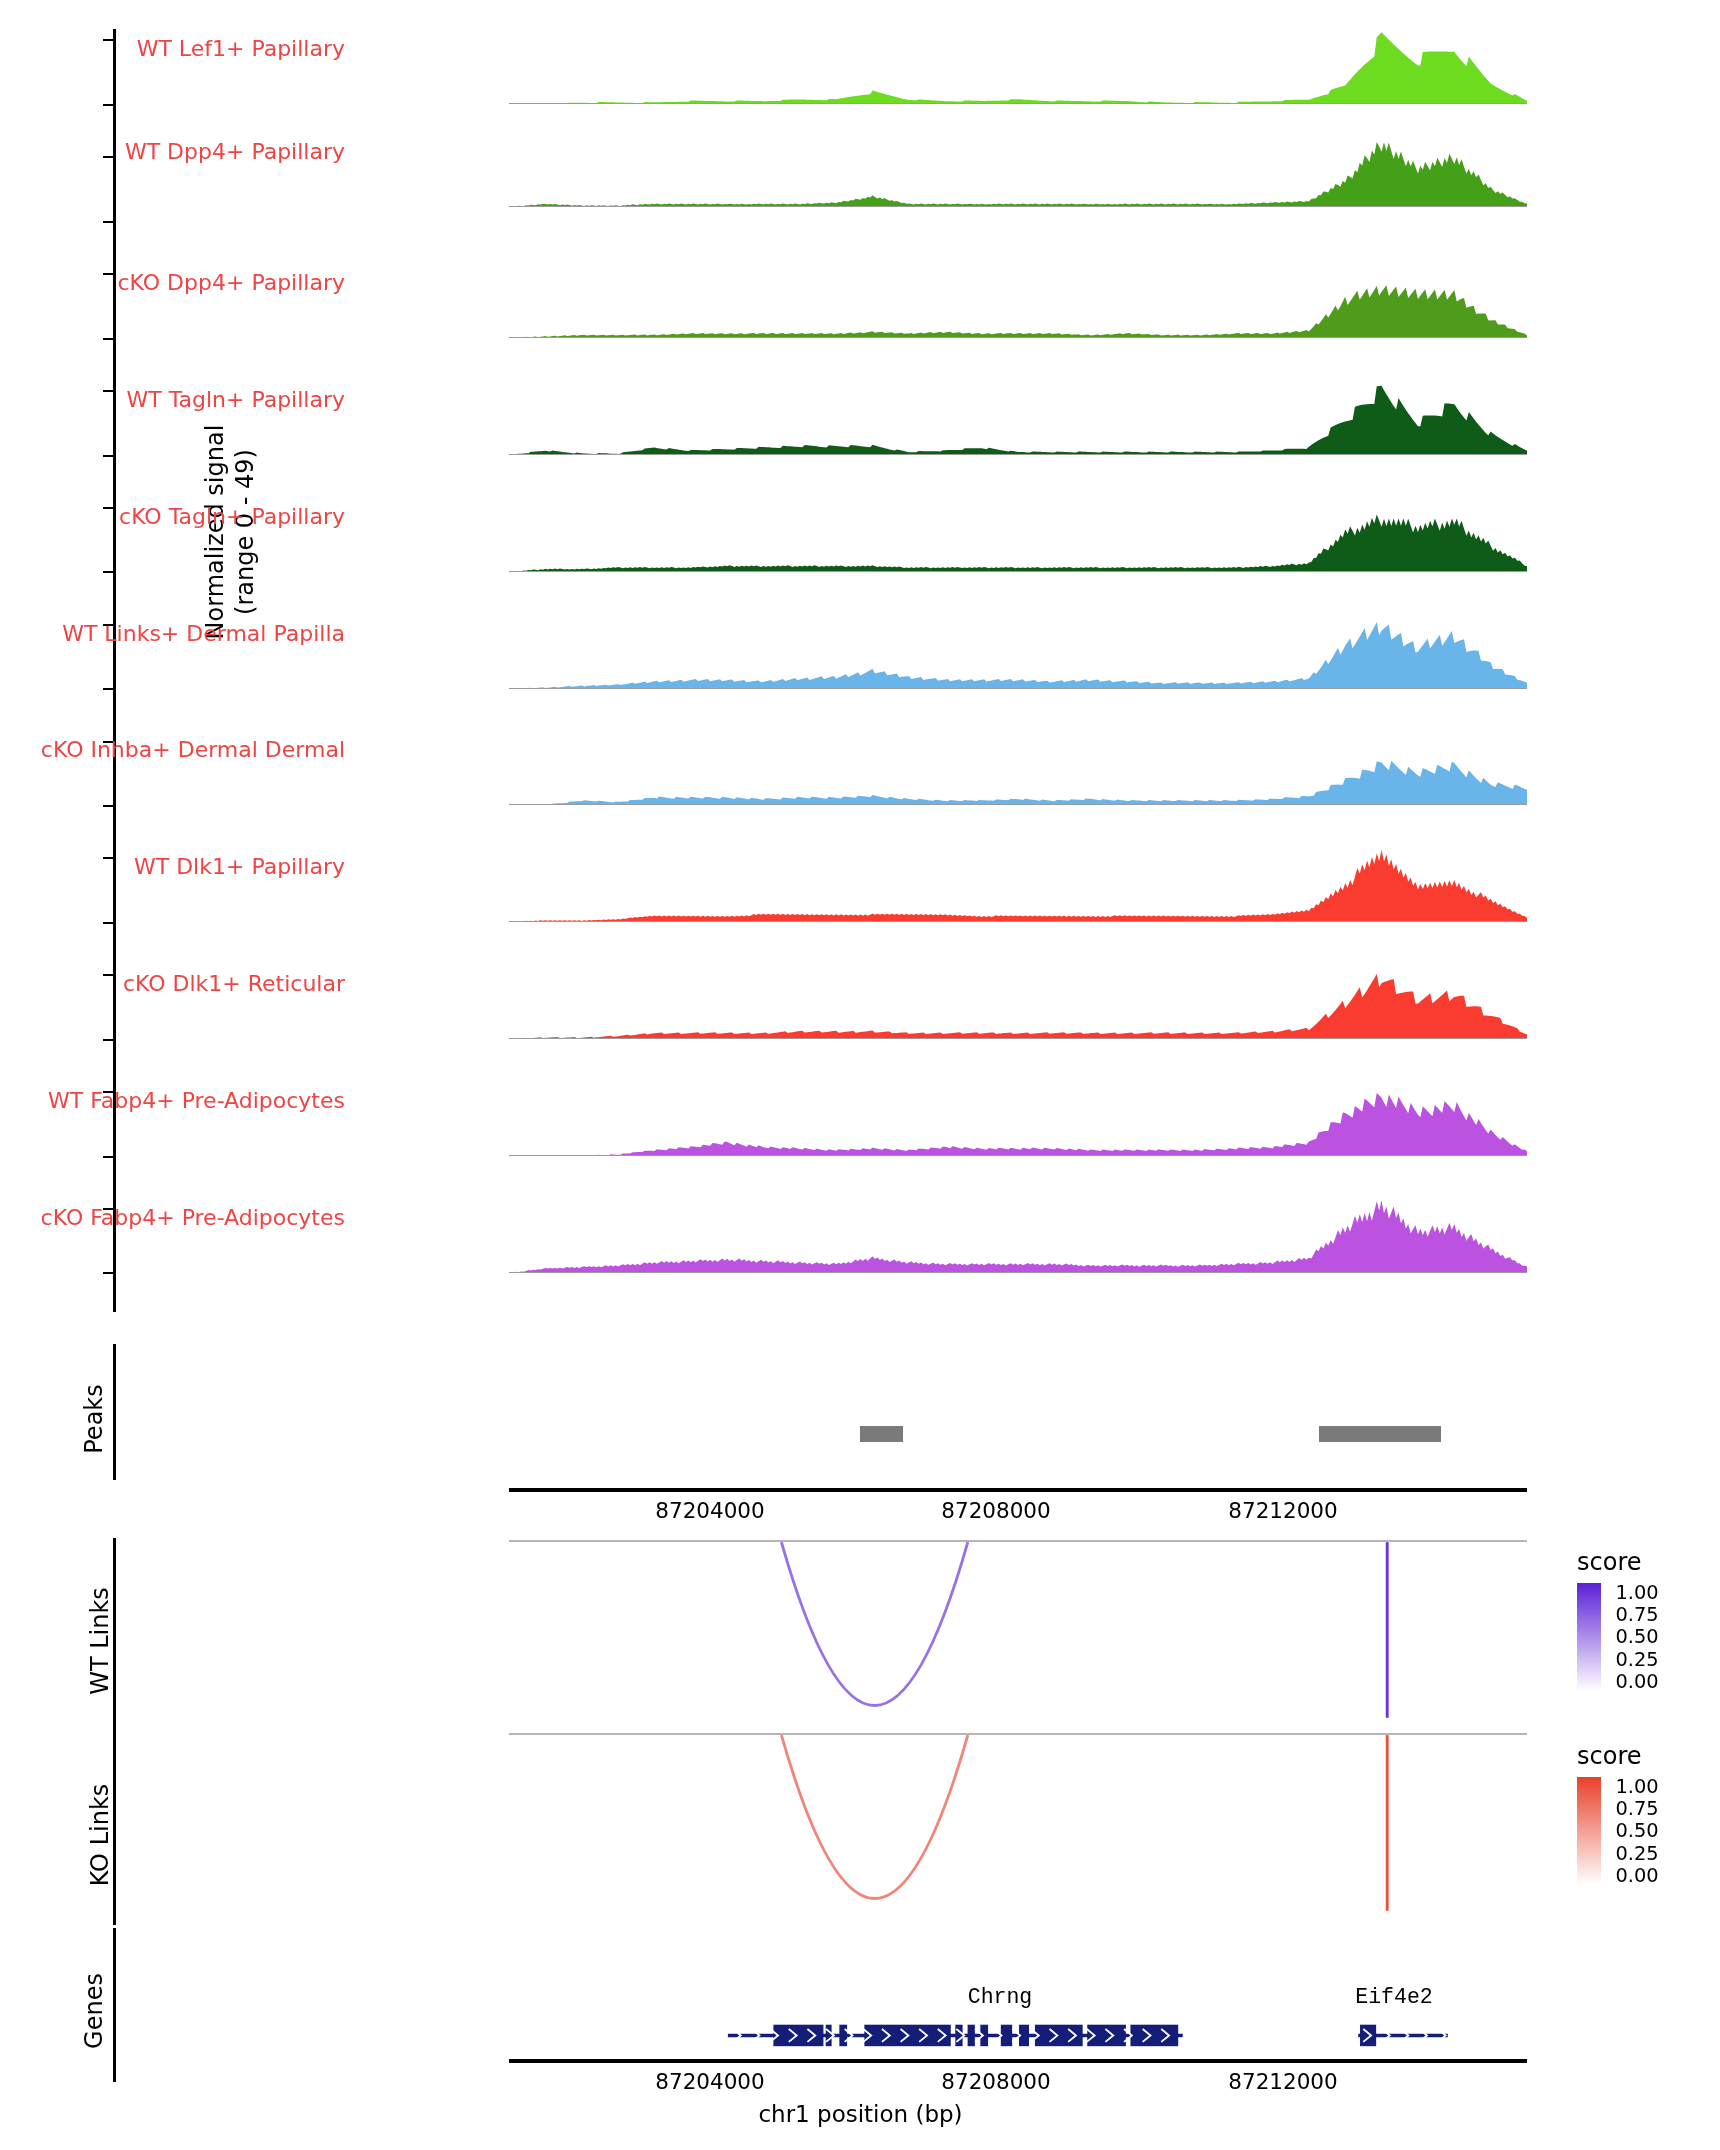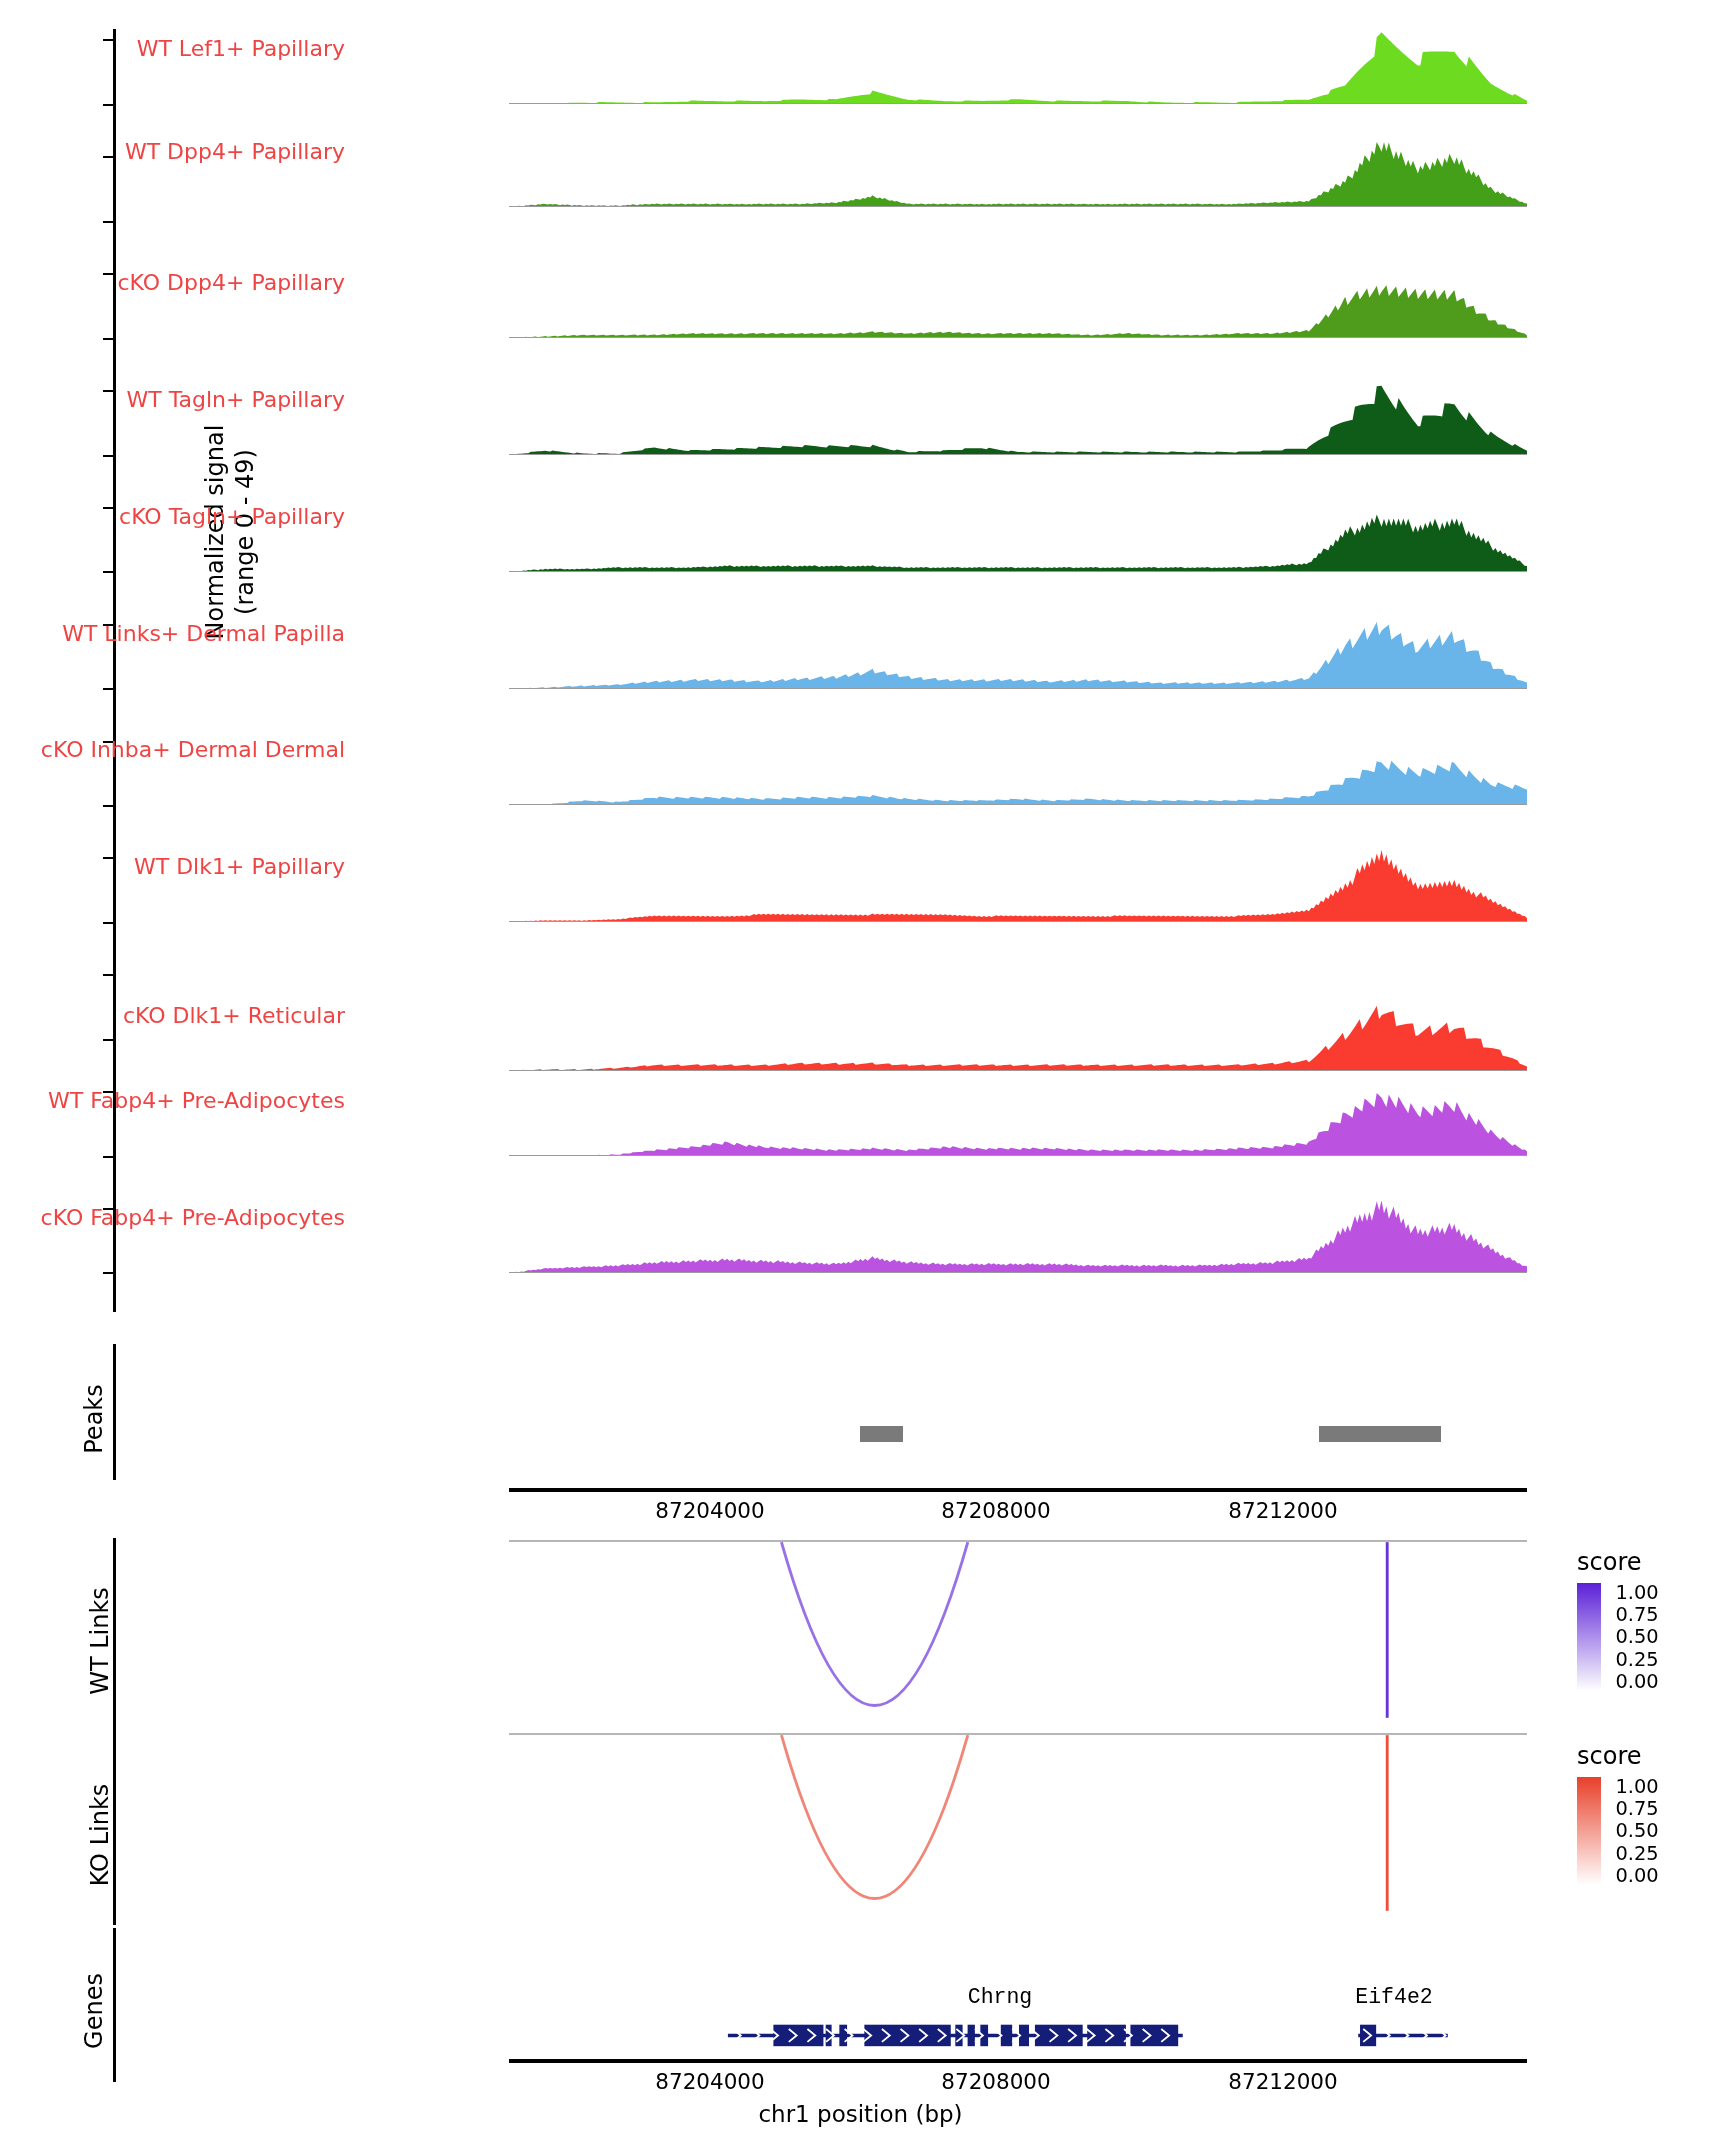--- a/index.html
+++ b/index.html
@@ -150,21 +150,21 @@
       </div>
       <div class="track" style="top: 850px; height: 72px;">
         <div class="tlabel">WT Dlk1+ Papillary</div>
         <div class="plot" style="height: 72px;">
           <svg class="sigsvg" viewBox="0 0 1420 100" preserveAspectRatio="none">
             <path d="M0,100 L0.0,100.0 L3.4,99.1 L6.8,99.8 L10.1,98.8 L13.5,99.5 L16.9,98.6 L20.3,99.3 L23.7,98.4 L27.0,99.1 L30.4,98.1 L33.8,98.8 L37.2,97.9 L40.6,98.6 L44.0,97.6 L47.3,98.3 L50.7,97.4 L54.1,98.2 L57.5,97.4 L60.9,98.3 L64.2,97.5 L67.6,98.3 L71.0,97.5 L74.4,98.3 L77.8,97.5 L81.1,98.4 L84.5,97.6 L87.9,98.4 L91.3,97.6 L94.7,98.4 L98.0,97.6 L101.4,98.5 L104.8,97.5 L108.2,98.2 L111.6,97.3 L115.0,98.0 L118.3,97.1 L121.7,97.7 L125.1,96.8 L128.5,97.5 L131.9,96.6 L135.2,97.3 L138.6,96.3 L142.0,97.0 L145.4,96.1 L148.8,96.8 L152.1,95.9 L155.5,96.4 L158.9,95.3 L162.3,95.9 L165.7,94.8 L169.0,93.8 L172.4,94.3 L175.8,93.2 L179.2,93.8 L182.6,92.6 L186.0,93.3 L189.3,92.0 L192.7,92.8 L196.1,91.4 L199.5,92.3 L202.9,90.9 L206.2,92.1 L209.6,90.9 L213.0,92.2 L216.4,91.0 L219.8,92.2 L223.1,91.0 L226.5,92.3 L229.9,91.1 L233.3,92.3 L236.7,91.1 L240.0,92.4 L243.4,91.2 L246.8,92.4 L250.2,91.2 L253.6,92.5 L257.0,91.3 L260.3,92.5 L263.7,91.3 L267.1,92.6 L270.5,91.4 L273.9,92.6 L277.2,91.4 L280.6,92.7 L284.0,91.5 L287.4,92.7 L290.8,91.5 L294.1,92.8 L297.5,91.6 L300.9,92.8 L304.3,91.6 L307.7,92.7 L311.0,91.4 L314.4,92.6 L317.8,91.2 L321.2,92.4 L324.6,90.9 L328.0,92.2 L331.3,90.7 L334.7,92.0 L338.1,90.5 L341.5,88.9 L344.9,90.3 L348.2,88.7 L351.6,90.1 L355.0,88.4 L358.4,90.0 L361.8,88.5 L365.1,90.1 L368.5,88.6 L371.9,90.1 L375.3,88.6 L378.7,90.2 L382.0,88.7 L385.4,90.3 L388.8,88.8 L392.2,90.3 L395.6,88.8 L399.0,90.4 L402.3,88.9 L405.7,90.4 L409.1,88.9 L412.5,90.5 L415.9,89.0 L419.2,90.6 L422.6,89.1 L426.0,90.6 L429.4,89.1 L432.8,90.7 L436.1,89.2 L439.5,90.7 L442.9,89.2 L446.3,90.8 L449.7,89.3 L453.0,90.9 L456.4,89.4 L459.8,90.9 L463.2,89.4 L466.6,91.0 L470.0,89.5 L473.3,91.1 L476.7,89.6 L480.1,91.1 L483.5,89.6 L486.9,91.2 L490.2,89.7 L493.6,91.2 L497.0,89.7 L500.4,91.3 L503.8,89.8 L507.1,88.3 L510.5,89.9 L513.9,88.4 L517.3,89.9 L520.7,88.4 L524.0,90.0 L527.4,88.5 L530.8,90.0 L534.2,88.5 L537.6,90.1 L541.0,88.6 L544.3,90.2 L547.7,88.7 L551.1,90.2 L554.5,88.7 L557.9,90.3 L561.2,88.8 L564.6,90.3 L568.0,88.8 L571.4,90.4 L574.8,88.9 L578.1,90.5 L581.5,89.0 L584.9,90.5 L588.3,89.0 L591.7,90.6 L595.0,89.1 L598.4,90.7 L601.8,89.2 L605.2,90.7 L608.6,89.2 L612.0,90.9 L615.3,89.6 L618.7,91.2 L622.1,89.9 L625.5,91.5 L628.9,90.2 L632.2,91.8 L635.6,90.6 L639.0,92.1 L642.4,90.9 L645.8,92.4 L649.1,91.2 L652.5,92.7 L655.9,91.6 L659.3,93.0 L662.7,91.8 L666.0,93.0 L669.4,91.8 L672.8,93.1 L676.2,91.9 L679.6,90.7 L683.0,91.9 L686.3,90.7 L689.7,92.0 L693.1,90.8 L696.5,92.0 L699.9,90.8 L703.2,92.1 L706.6,90.9 L710.0,92.1 L713.4,90.9 L716.8,92.2 L720.1,91.0 L723.5,92.2 L726.9,91.0 L730.3,92.3 L733.7,91.1 L737.0,92.3 L740.4,91.1 L743.8,92.4 L747.2,91.2 L750.6,92.4 L754.0,91.2 L757.3,92.4 L760.7,91.2 L764.1,92.5 L767.5,91.3 L770.9,92.5 L774.2,91.3 L777.6,92.6 L781.0,91.4 L784.4,92.6 L787.8,91.4 L791.1,92.7 L794.5,91.5 L797.9,92.7 L801.3,91.5 L804.7,92.8 L808.0,91.6 L811.4,92.8 L814.8,91.6 L818.2,92.9 L821.6,91.7 L825.0,92.9 L828.3,91.7 L831.7,93.0 L835.1,91.8 L838.5,93.0 L841.9,91.8 L845.2,90.6 L848.6,91.9 L852.0,90.7 L855.4,91.9 L858.8,90.7 L862.1,92.0 L865.5,90.8 L868.9,92.0 L872.3,90.8 L875.7,92.1 L879.0,90.9 L882.4,92.1 L885.8,90.9 L889.2,92.2 L892.6,91.0 L896.0,92.2 L899.3,91.0 L902.7,92.3 L906.1,91.1 L909.5,92.3 L912.9,91.1 L916.2,92.4 L919.6,91.2 L923.0,92.4 L926.4,91.2 L929.8,92.5 L933.1,91.3 L936.5,92.5 L939.9,91.3 L943.3,92.6 L946.7,91.4 L950.0,92.6 L953.4,91.4 L956.8,92.7 L960.2,91.5 L963.6,92.7 L967.0,91.5 L970.3,92.8 L973.7,91.6 L977.1,92.8 L980.5,91.6 L983.9,92.9 L987.2,91.7 L990.6,92.9 L994.0,91.7 L997.4,93.0 L1000.8,91.8 L1004.1,93.0 L1007.5,91.8 L1010.9,93.1 L1014.3,91.9 L1017.7,90.5 L1021.0,91.6 L1024.4,90.2 L1027.8,91.4 L1031.2,90.0 L1034.6,91.2 L1038.0,89.7 L1041.3,91.0 L1044.7,89.5 L1048.1,90.8 L1051.5,89.2 L1054.9,90.6 L1058.2,89.0 L1061.6,90.4 L1065.0,88.8 L1068.4,89.9 L1071.8,87.9 L1075.1,89.2 L1078.5,87.1 L1081.9,88.5 L1085.3,86.3 L1088.7,87.8 L1092.0,85.5 L1095.4,87.2 L1098.8,84.7 L1102.2,86.5 L1105.6,83.9 L1109.0,85.8 L1112.3,83.1 L1115.7,85.2 L1119.1,80.2 L1122.5,80.9 L1125.9,75.2 L1129.2,76.6 L1132.6,70.2 L1136.0,72.4 L1139.4,65.3 L1142.8,68.3 L1146.1,60.5 L1149.5,64.2 L1152.9,55.7 L1156.3,60.2 L1159.7,51.0 L1163.0,56.2 L1166.4,46.3 L1169.8,52.3 L1173.2,41.7 L1176.6,48.5 L1180.0,37.1 L1183.3,25.1 L1186.7,32.7 L1190.1,19.9 L1193.5,28.2 L1196.9,14.8 L1200.2,23.8 L1203.6,9.7 L1207.0,19.5 L1210.4,4.7 L1213.8,15.3 L1217.1,-0.3 L1220.5,16.1 L1223.9,6.3 L1227.3,21.8 L1230.7,12.8 L1234.0,27.5 L1237.4,19.3 L1240.8,33.1 L1244.2,25.6 L1247.6,38.6 L1251.0,32.0 L1254.3,44.1 L1257.7,38.2 L1261.1,49.5 L1264.5,44.4 L1267.9,54.8 L1271.2,47.1 L1274.6,54.1 L1278.0,46.2 L1281.4,53.4 L1284.8,45.4 L1288.1,52.8 L1291.5,44.5 L1294.9,52.1 L1298.3,43.7 L1301.7,51.5 L1305.0,42.9 L1308.4,50.8 L1311.8,42.1 L1315.2,50.2 L1318.6,41.3 L1322.0,51.7 L1325.3,45.5 L1328.7,55.4 L1332.1,49.7 L1335.5,59.0 L1338.9,53.9 L1342.2,62.5 L1345.6,58.0 L1349.0,66.0 L1352.4,62.0 L1355.8,58.6 L1359.1,66.0 L1362.5,63.2 L1365.9,70.0 L1369.3,67.7 L1372.7,73.5 L1376.0,71.2 L1379.4,76.6 L1382.8,74.7 L1386.2,79.6 L1389.6,78.2 L1393.0,82.6 L1396.3,81.6 L1399.7,85.6 L1403.1,85.0 L1406.5,88.5 L1409.9,88.4 L1413.2,91.4 L1416.6,91.7 L1420.0,94.3 L1420,100 Z" fill="#fa3b30"></path>
           </svg>
           <div class="baseline"></div>
         </div>
       </div>
-      <div class="track" style="top: 967px; height: 72px; margin-top: 32px;">
+      <div class="track" style="top: 967px; height: 72px;">
         <div class="tlabel">cKO Dlk1+ Reticular</div>
         <div class="plot" style="height: 72px;">
           <svg class="sigsvg" viewBox="0 0 1420 100" preserveAspectRatio="none">
             <path d="M0,100 L0.0,100.0 L3.4,100.0 L6.8,99.9 L10.1,99.5 L13.5,99.1 L16.9,98.8 L20.3,98.4 L23.7,99.7 L27.0,99.3 L30.4,99.0 L33.8,98.6 L37.2,98.2 L40.6,97.9 L44.0,97.5 L47.3,98.8 L50.7,98.4 L54.1,98.2 L57.5,98.0 L60.9,97.7 L64.2,97.5 L67.6,97.3 L71.0,98.7 L74.4,98.5 L77.8,98.2 L81.1,98.0 L84.5,97.8 L87.9,97.5 L91.3,97.3 L94.7,98.7 L98.0,98.5 L101.4,98.3 L104.8,97.9 L108.2,97.5 L111.6,97.2 L115.0,96.8 L118.3,98.1 L121.7,97.7 L125.1,97.4 L128.5,97.0 L131.9,96.6 L135.2,96.3 L138.6,95.9 L142.0,95.5 L145.4,96.8 L148.8,96.5 L152.1,96.1 L155.5,95.6 L158.9,95.1 L162.3,94.6 L165.7,94.1 L169.0,95.2 L172.4,94.8 L175.8,94.3 L179.2,93.7 L182.6,93.2 L186.0,92.6 L189.3,92.0 L192.7,93.6 L196.1,93.1 L199.5,92.5 L202.9,91.9 L206.2,91.5 L209.6,91.2 L213.0,90.9 L216.4,93.0 L219.8,92.6 L223.1,92.3 L226.5,92.0 L229.9,91.6 L233.3,91.3 L236.7,90.9 L240.0,93.0 L243.4,92.7 L246.8,92.4 L250.2,92.0 L253.6,91.7 L257.0,91.3 L260.3,91.0 L263.7,90.7 L267.1,92.8 L270.5,92.4 L273.9,92.1 L277.2,91.7 L280.6,91.4 L284.0,91.1 L287.4,90.7 L290.8,92.8 L294.1,92.5 L297.5,92.2 L300.9,91.8 L304.3,91.5 L307.7,91.1 L311.0,90.8 L314.4,92.9 L317.8,92.6 L321.2,92.2 L324.6,91.9 L328.0,91.5 L331.3,91.2 L334.7,90.9 L338.1,93.0 L341.5,92.6 L344.9,92.3 L348.2,91.9 L351.6,91.6 L355.0,91.3 L358.4,90.8 L361.8,92.8 L365.1,92.3 L368.5,91.8 L371.9,91.3 L375.3,90.8 L378.7,90.3 L382.0,89.8 L385.4,89.2 L388.8,91.6 L392.2,91.0 L395.6,90.5 L399.0,89.9 L402.3,89.4 L405.7,88.8 L409.1,88.4 L412.5,91.0 L415.9,90.6 L419.2,90.2 L422.6,89.8 L426.0,89.3 L429.4,88.9 L432.8,88.5 L436.1,91.1 L439.5,90.7 L442.9,90.3 L446.3,89.8 L449.7,89.4 L453.0,89.0 L456.4,88.6 L459.8,91.2 L463.2,90.8 L466.6,90.3 L470.0,89.9 L473.3,89.5 L476.7,89.1 L480.1,88.6 L483.5,91.3 L486.9,90.9 L490.2,90.4 L493.6,90.0 L497.0,89.6 L500.4,89.2 L503.8,88.7 L507.1,88.3 L510.5,91.1 L513.9,90.8 L517.3,90.5 L520.7,90.2 L524.0,90.0 L527.4,89.7 L530.8,89.5 L534.2,92.0 L537.6,91.7 L541.0,91.5 L544.3,91.2 L547.7,91.0 L551.1,90.8 L554.5,90.6 L557.9,92.9 L561.2,92.5 L564.6,92.2 L568.0,91.9 L571.4,91.5 L574.8,91.2 L578.1,90.8 L581.5,92.9 L584.9,92.6 L588.3,92.3 L591.7,91.9 L595.0,91.6 L598.4,91.2 L601.8,90.9 L605.2,93.0 L608.6,92.7 L612.0,92.3 L615.3,92.0 L618.7,91.7 L622.1,91.3 L625.5,91.0 L628.9,90.6 L632.2,92.7 L635.6,92.4 L639.0,92.1 L642.4,91.7 L645.8,91.4 L649.1,91.0 L652.5,90.7 L655.9,92.8 L659.3,92.5 L662.7,92.1 L666.0,91.8 L669.4,91.4 L672.8,91.1 L676.2,90.8 L679.6,92.9 L683.0,92.5 L686.3,92.2 L689.7,91.8 L693.1,91.5 L696.5,91.2 L699.9,90.8 L703.2,92.9 L706.6,92.6 L710.0,92.3 L713.4,91.9 L716.8,91.6 L720.1,91.2 L723.5,90.9 L726.9,93.0 L730.3,92.7 L733.7,92.3 L737.0,92.0 L740.4,91.6 L743.8,91.3 L747.2,91.0 L750.6,90.6 L754.0,92.7 L757.3,92.4 L760.7,92.0 L764.1,91.7 L767.5,91.4 L770.9,91.0 L774.2,90.7 L777.6,92.8 L781.0,92.5 L784.4,92.1 L787.8,91.8 L791.1,91.4 L794.5,91.1 L797.9,90.8 L801.3,92.9 L804.7,92.5 L808.0,92.2 L811.4,91.8 L814.8,91.5 L818.2,91.2 L821.6,90.8 L825.0,92.9 L828.3,92.6 L831.7,92.2 L835.1,91.9 L838.5,91.6 L841.9,91.2 L845.2,90.9 L848.6,93.0 L852.0,92.7 L855.4,92.3 L858.8,92.0 L862.1,91.6 L865.5,91.3 L868.9,91.0 L872.3,93.1 L875.7,92.7 L879.0,92.4 L882.4,92.0 L885.8,91.7 L889.2,91.4 L892.6,91.0 L896.0,90.7 L899.3,92.8 L902.7,92.4 L906.1,92.1 L909.5,91.8 L912.9,91.4 L916.2,91.1 L919.6,90.7 L923.0,92.9 L926.4,92.5 L929.8,92.2 L933.1,91.8 L936.5,91.5 L939.9,91.1 L943.3,90.8 L946.7,92.9 L950.0,92.6 L953.4,92.2 L956.8,91.9 L960.2,91.6 L963.6,91.2 L967.0,90.9 L970.3,93.0 L973.7,92.6 L977.1,92.3 L980.5,92.0 L983.9,91.6 L987.2,91.3 L990.6,90.9 L994.0,93.0 L997.4,92.7 L1000.8,92.4 L1004.1,92.0 L1007.5,91.7 L1010.9,91.3 L1014.3,91.0 L1017.7,90.5 L1021.0,92.5 L1024.4,92.1 L1027.8,91.6 L1031.2,91.1 L1034.6,90.6 L1038.0,90.0 L1041.3,89.5 L1044.7,91.8 L1048.1,91.3 L1051.5,90.7 L1054.9,90.2 L1058.2,89.6 L1061.6,89.1 L1065.0,88.5 L1068.4,90.9 L1071.8,90.2 L1075.1,89.5 L1078.5,88.8 L1081.9,88.0 L1085.3,87.2 L1088.7,86.4 L1092.0,89.3 L1095.4,88.6 L1098.8,87.8 L1102.2,87.0 L1105.6,86.2 L1109.0,85.3 L1112.3,84.4 L1115.7,87.8 L1119.1,85.2 L1122.5,82.3 L1125.9,79.2 L1129.2,76.0 L1132.6,72.6 L1136.0,68.9 L1139.4,65.1 L1142.8,70.9 L1146.1,67.4 L1149.5,63.7 L1152.9,59.8 L1156.3,55.7 L1159.7,51.4 L1163.0,47.0 L1166.4,57.0 L1169.8,52.7 L1173.2,48.2 L1176.6,43.5 L1180.0,38.6 L1183.3,33.5 L1186.7,28.2 L1190.1,42.5 L1193.5,37.5 L1196.9,32.3 L1200.2,26.9 L1203.6,21.3 L1207.0,15.5 L1210.4,9.5 L1213.8,28.2 L1217.1,22.5 L1220.5,21.0 L1223.9,19.7 L1227.3,18.5 L1230.7,17.6 L1234.0,16.8 L1237.4,38.0 L1240.8,36.9 L1244.2,36.0 L1247.6,35.3 L1251.0,34.7 L1254.3,34.4 L1257.7,34.2 L1261.1,34.2 L1264.5,51.0 L1267.9,50.7 L1271.2,48.0 L1274.6,45.2 L1278.0,42.3 L1281.4,39.5 L1284.8,36.5 L1288.1,50.5 L1291.5,47.6 L1294.9,44.7 L1298.3,41.8 L1301.7,38.8 L1305.0,35.8 L1308.4,32.7 L1311.8,47.6 L1315.2,44.6 L1318.6,41.5 L1322.0,40.9 L1325.3,40.4 L1328.7,40.1 L1332.1,39.9 L1335.5,55.4 L1338.9,54.9 L1342.2,54.7 L1345.6,54.6 L1349.0,54.6 L1352.4,54.8 L1355.8,55.2 L1359.1,67.2 L1362.5,67.3 L1365.9,67.6 L1369.3,68.0 L1372.7,68.4 L1376.0,69.0 L1379.4,69.8 L1382.8,70.7 L1386.2,78.8 L1389.6,79.5 L1393.0,80.3 L1396.3,81.2 L1399.7,82.3 L1403.1,83.6 L1406.5,85.0 L1409.9,89.9 L1413.2,91.1 L1416.6,92.4 L1420.0,93.8 L1420,100 Z" fill="#fa3b30"></path>
           </svg>
           <div class="baseline"></div>
         </div>
       </div>
       <div class="track" style="top: 1084px; height: 72px;">
         <div class="tlabel">WT Fabp4+ Pre-Adipocytes</div>

